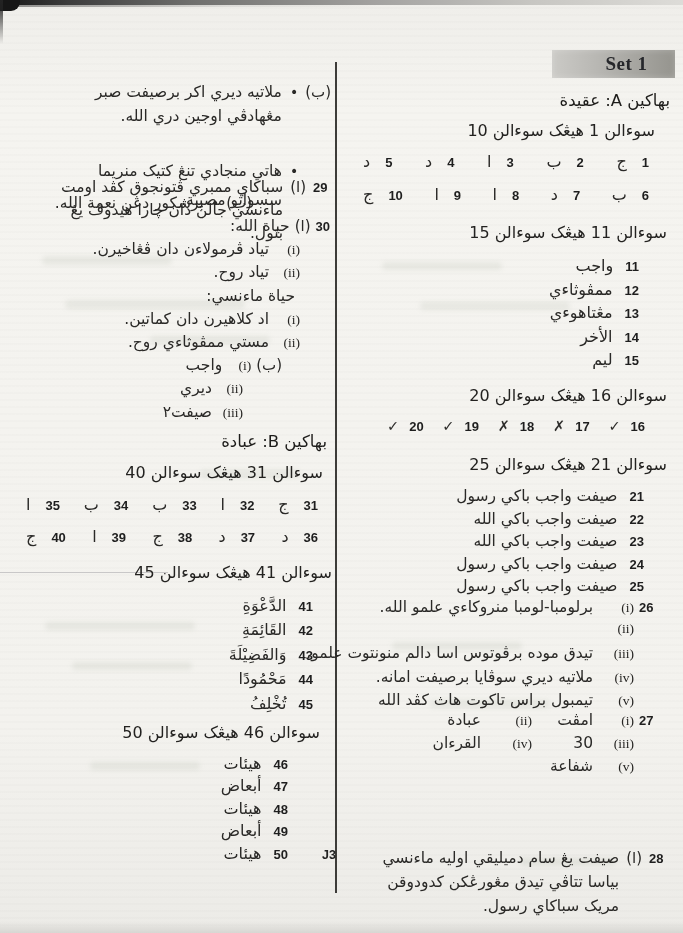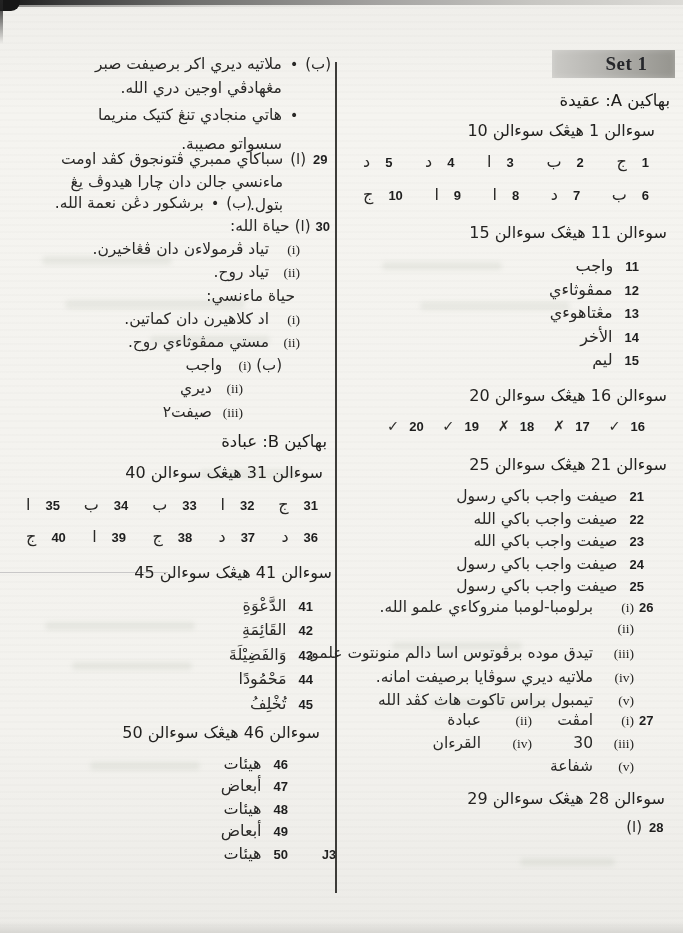--- a/index.html
+++ b/index.html
@@ -32,21 +32,21 @@
   .tag {
     flex:none; width:36px; text-align:right;
     font-family:"Liberation Serif","DejaVu Serif",serif;
     font-size:13.5px; color:#262523; direction:ltr; unicode-bidi:isolate;
   }
   .atag { flex:none; font-size:15px; }
   .qt { font-size:15.5px; }
   .w-t1 { width:56px; flex:none; text-align:right; font-size:15.5px; }
   .w-tag2 { width:46px; flex:none; }
   .para { display:flex; direction:rtl; align-items:baseline; gap:7px; }
-  .para .body { font-size:15.5px; line-height:24.2px; text-align:right; }
+  .para .body { font-size:15.5px; line-height:24.2px; text-align:right;margin-top:28px; }
   .bullet-item { display:flex; direction:rtl; align-items:baseline; gap:8px; }
   .bullet-marker { flex:none; font-size:14px; }
   #divider { left:335px; top:62px; width:2px; height:831px; background:#3d3c39; }
   #badge {
     left:552px; top:50px; width:123px; height:28px;
     background:linear-gradient(90deg,#cbcac6 0%, #b9b8b4 35%, #95948e 100%);
     box-shadow:inset 0 0 6px rgba(255,255,255,0.25);
     display:flex; align-items:center; justify-content:center; padding-left:26px; box-sizing:border-box;
   }
   #badge span {
@@ -273,25 +273,25 @@
       <span class="tag w-tag2">(iv)</span>
       <span class="qt">القرءان</span>
     </div>
     <div class="qrow q26row">
       <span class="qn"></span>
       <span class="tag">(v)</span>
       <span class="qt">شفاعة</span>
     </div>
   </div>
 
-  <div class="abs rtl heading" style="right:18px;top:789px">سوءالن 28 هيڠک سوءالن 29</div>
 
   <div class="abs para" style="right:16px;top:818px">
     <span class="num qn" style="width:18px">28</span>
     <span class="atag">(ا)</span>
+    <span class="body" style="width:255px">صيفت يڠ سام دميليقي اوليه ماءنسي بياسا تتاڤي تيدق مڠورڠکن کدودوقن مريک سباکاي رسول.</span>
   </div>
 
   <div class="abs para" style="right:352px;top:53px">
     <span class="atag">(ب)</span>
     <span>
       <span class="bullet-item" style="display:flex">
         <span class="bullet-marker">•</span>
         <span class="body" style="width:232px;line-height:23.8px">ملاتيه ديري اکر برصيفت صبر مڠهادڤي اوجين دري الله.</span>
       </span>
       <span class="bullet-item" style="display:flex">

